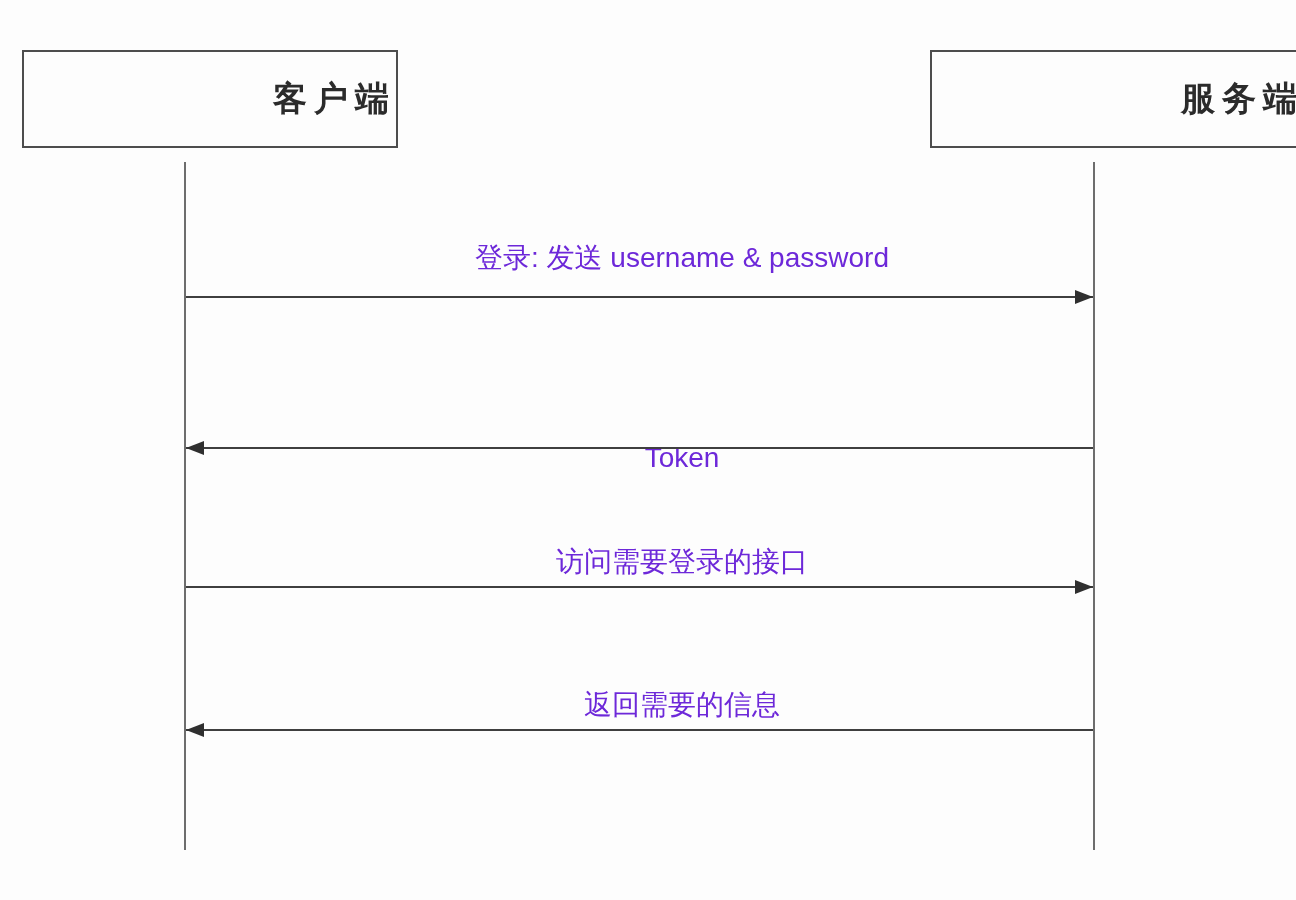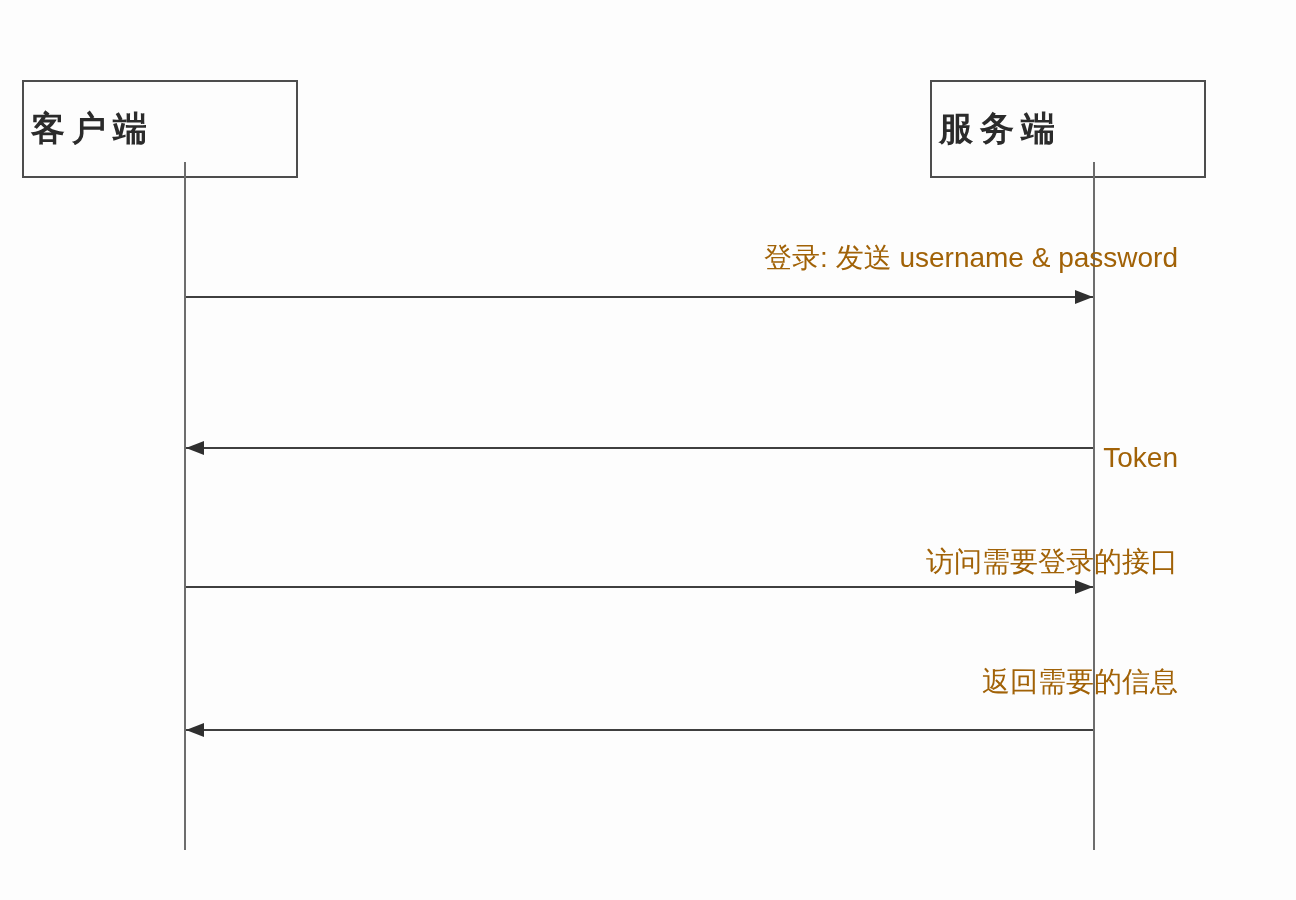--- a/index.html
+++ b/index.html
@@ -12,28 +12,28 @@
     position: relative;
     width: 1296px;
     height: 900px;
     background: #fdfdfd;
     overflow: hidden;
     color: #2d2d2d;
   }
   
   .actor-box {
     position: absolute;
-    top: 80px;
-    width: 276px;
+    top: 50px;
+    width: 376px;
     height: 98px;
     border: 2px solid #4d4d4d;
     background: #fdfdfd;
     display: flex;
     align-items: center;
-    justify-content: flex-start;
+    justify-content: flex-end;
     box-sizing: border-box;
   }
   .actor-box .actor-label {
     font-size: 34px;
     font-weight: bold;
     letter-spacing: 7px;
     color: #2b2b2b;
     text-indent: 7px; 
     white-space: nowrap;
   }
@@ -49,23 +49,23 @@
     background: #6d6d6d;
   }
   .lifeline.client { left: 184px; }
   .lifeline.server { left: 1093px; }
 
   
   .msg-label {
     position: absolute;
     left: 186px;
     width: 992px;
-    text-align: right;
+    text-align: center;
     font-size: 28px;
-    color: #a16207;
+    color: #6d28d9;
     line-height: 36px;
     white-space: nowrap;
   }
 
   
   .arrow {
     position: absolute;
     left: 186px;
     width: 907px;
     height: 16px;
@@ -121,19 +121,19 @@
     <div class="shaft"></div>
     <div class="head"></div>
   </div>
 
   <div class="msg-label" style="top: 510px; margin-top: 34px;">访问需要登录的接口</div>
   <div class="arrow to-right" style="top: 579px;">
     <div class="shaft"></div>
     <div class="head"></div>
   </div>
 
-  <div class="msg-label" style="top: 664px;">返回需要的信息</div>
+  <div class="msg-label" style="top: 687px;">返回需要的信息</div>
   <div class="arrow to-left" style="top: 722px;">
     <div class="shaft"></div>
     <div class="head"></div>
   </div>
 
 </div>
 
 </body></html>

